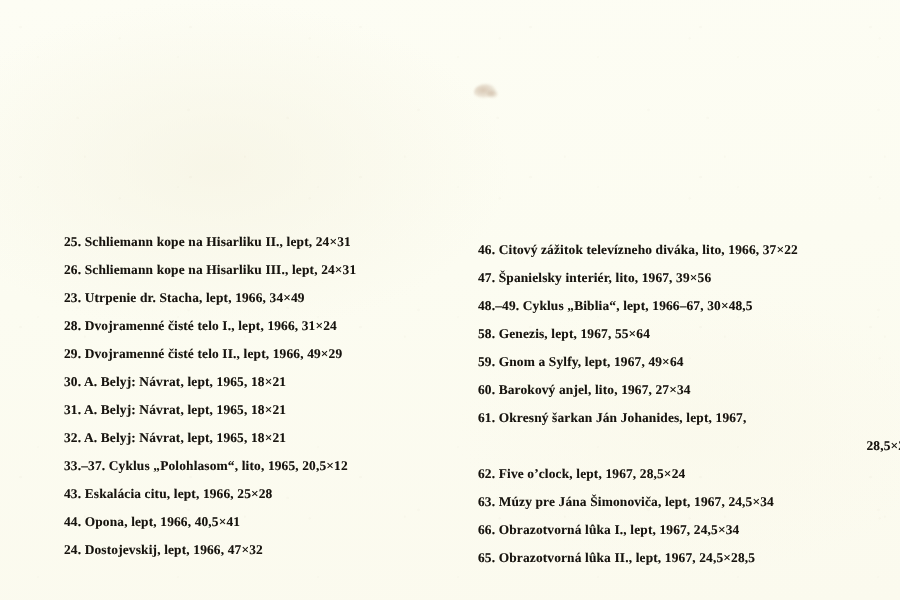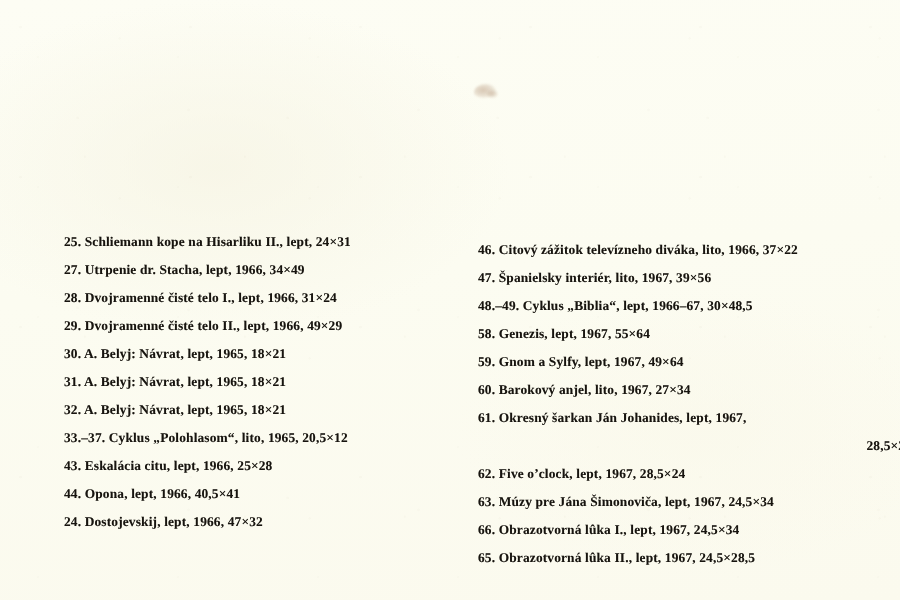--- a/index.html
+++ b/index.html
@@ -108,21 +108,22 @@
 <body>
 
 <div class="page">
   <div class="paper-grain"></div>
   <div class="foxing-spot"></div>
   <div class="foxing-spot-2"></div>
 
   <div class="catalogue">
     <div class="column column-left">
         <div class="entry">25. Schliemann kope na Hisarliku  II., lept, 24×31</div>
-        <div class="entry">27. Utrpenie dr. Stacha, lept, 1966, 34×49</div>
+        <div class="entry">26. Schliemann kope na Hisarliku III., lept, 24×31</div>
+        <div class="entry">23. Utrpenie dr. Stacha, lept, 1966, 34×49</div>
         <div class="entry">28. Dvojramenné čisté telo   I., lept,  1966, 31×24</div>
         <div class="entry">29. Dvojramenné čisté telo II., lept,  1966, 49×29</div>
         <div class="entry">30. A. Belyj: Návrat, lept, 1965, 18×21</div>
         <div class="entry">31. A. Belyj: Návrat, lept, 1965, 18×21</div>
         <div class="entry">32. A. Belyj: Návrat, lept, 1965, 18×21</div>
         <div class="entry">33.–37.  Cyklus  „Polohlasom“,  lito,  1965,  20,5×12</div>
         <div class="entry">43. Eskalácia citu, lept, 1966, 25×28</div>
         <div class="entry">44. Opona, lept, 1966, 40,5×41</div>
         <div class="entry">24. Dostojevskij, lept, 1966, 47×32</div>
       </div>

